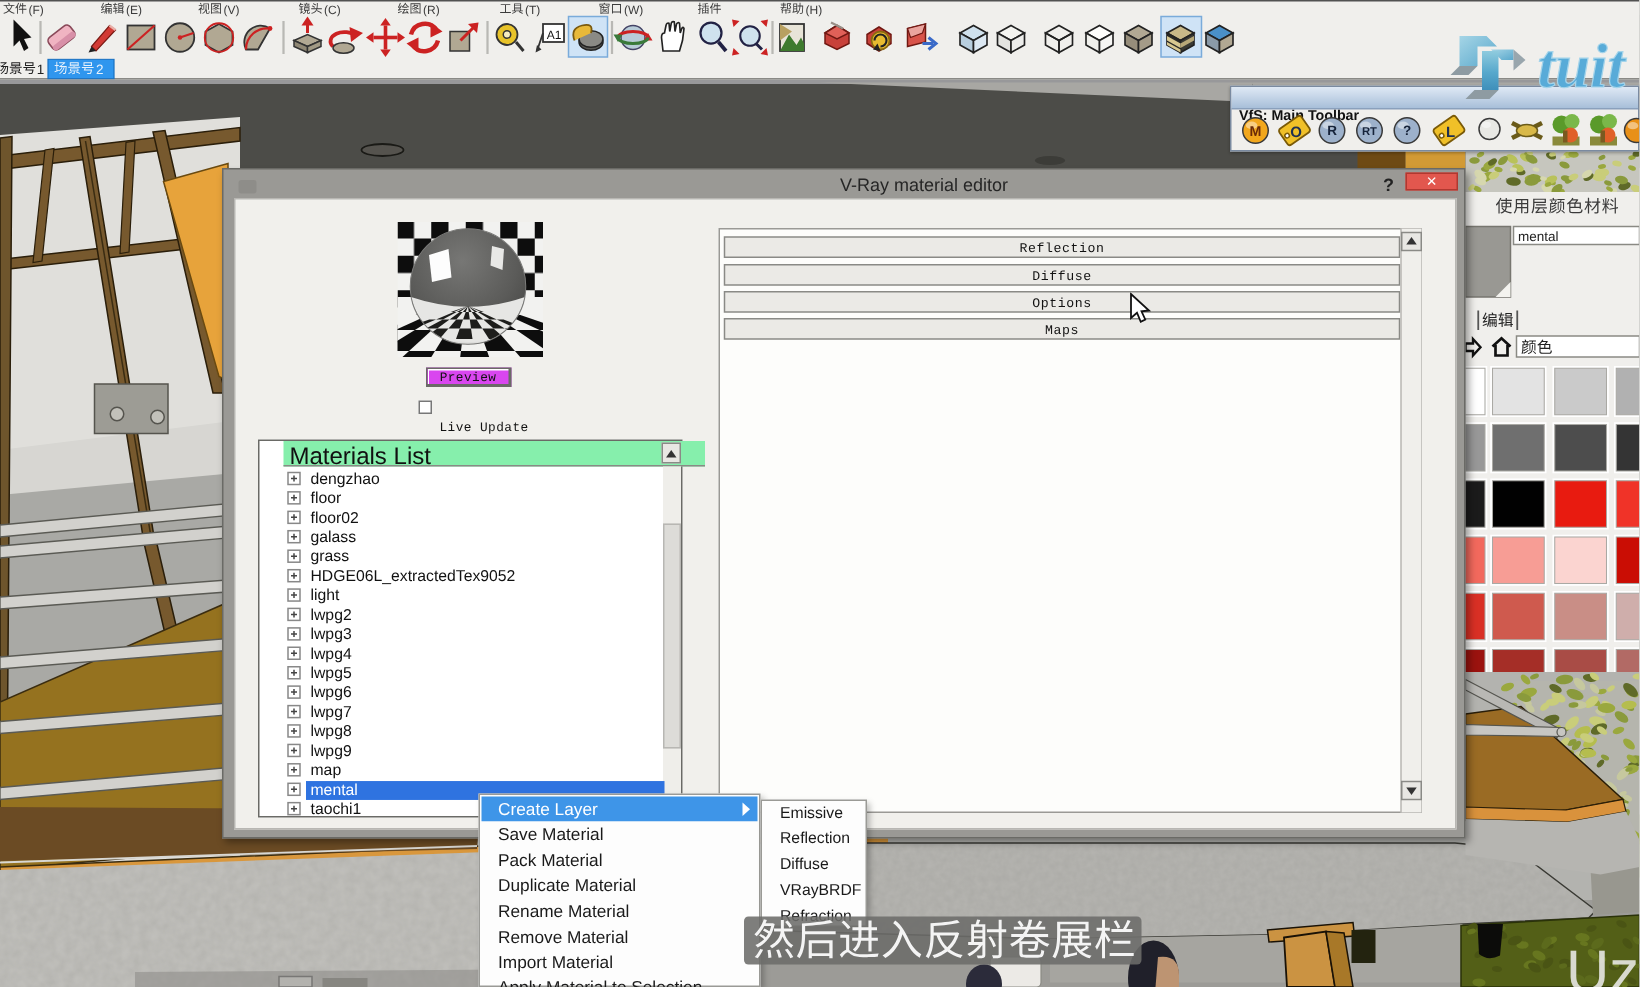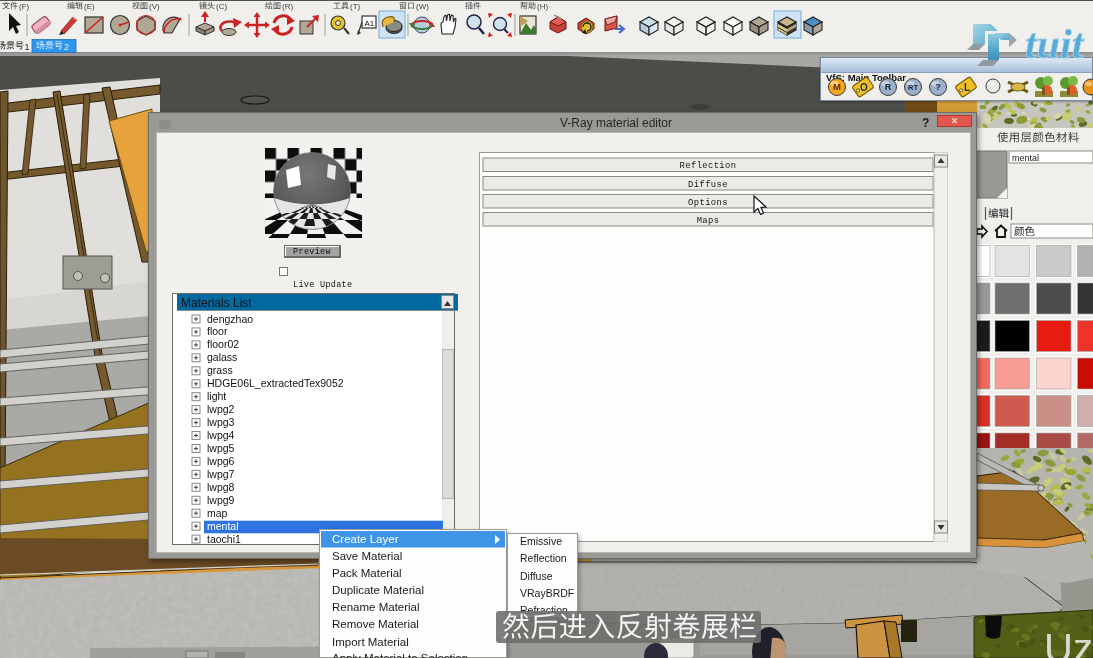--- a/index.html
+++ b/index.html
@@ -841,25 +841,25 @@
         <polygon points="26.5,71.0 34.0,71.0 28.0,78.0 17.0,78.0" fill="#1d1d1b"></polygon>
         <polygon points="41.5,71.0 49.0,71.0 50.0,78.0 39.0,78.0" fill="#1d1d1b"></polygon>
         <polygon points="56.5,71.0 64.0,71.0 72.0,78.0 61.0,78.0" fill="#1d1d1b"></polygon>
         <polygon points="71.5,71.0 79.0,71.0 94.0,78.0 83.0,78.0" fill="#1d1d1b"></polygon>
         <path d="M 5 71 Q 47 89 89 71 L 89 84 L 5 84 Z" fill="#dededc"></path>
       </g>
       <polygon points="21,22 34,18 36,37 23,40" fill="#fdfdfd"></polygon>
       <polygon points="63,16 71,18 70,32 62,29" fill="#efefed" opacity="0.95"></polygon>
       <circle cx="47" cy="43" r="38.5" fill="none" stroke="#7a7a78" stroke-width="0.7"></circle>
     </svg>
-    <div class="abs" style="left:284px;top:245px;width:57px;height:13px;background:#a3a3a3;border:1px solid #6a6a66;border-right-width:2px;border-bottom-width:2px;box-shadow:inset 1px 1px 0 #fff;font:8.5px 'Liberation Mono';letter-spacing:0.3px;text-align:center;line-height:12px;color:#111">Preview</div>
+    <div class="abs" style="left:284px;top:245px;width:57px;height:13px;background:#d946ef;border:1px solid #6a6a66;border-right-width:2px;border-bottom-width:2px;box-shadow:inset 1px 1px 0 #fff;font:8.5px 'Liberation Mono';letter-spacing:0.3px;text-align:center;line-height:12px;color:#111">Preview</div>
     <div class="abs" style="left:279px;top:267px;width:9px;height:9px;background:#fff;border:1px solid #777"></div>
     <div class="abs" style="left:293px;top:280px;font:8.5px 'Liberation Mono';letter-spacing:0.3px;color:#111">Live Update</div>
     <div class="abs" style="left:172px;top:293px;width:283px;height:252px;background:#fff;border:1px solid #6a6a66">
-<div class="abs" style="left:4px;top:0;width:281px;height:17px;background:#0369a1;border-bottom:1px solid #8a8a86;font-size:12px;color:#111;padding:2px 0 0 4px">Materials List</div>
+<div class="abs" style="left:16px;top:0;width:281px;height:17px;background:#86efac;border-bottom:1px solid #8a8a86;font-size:16px;color:#111;padding:2px 0 0 4px">Materials List</div>
 <div class="abs" style="left:268px;top:1px;width:13px;height:14px;background:#e8e7e3;border:1px solid #8a8a86"><svg width="11" height="12">
           <polygon points="5.5,3 9,8 2,8" fill="#333"></polygon>
         </svg></div>
 <div class="abs" style="left:269px;top:17px;width:12px;height:233px;background:#efeeea"></div>
 <div class="abs" style="left:269px;top:55px;width:12px;height:150px;background:#dddcd8;border:1px solid #b8b7b3"></div>
 </div>
     <svg class="abs" style="left:173px;top:311px" width="280" height="234" viewBox="0 0 280 234">
       <rect x="19" y="4.0" width="8" height="8" fill="#fff" stroke="#888" stroke-width="1"></rect>
       <line x1="21" y1="8.0" x2="25" y2="8.0" stroke="#444" stroke-width="1"></line>
       <line x1="23" y1="6.0" x2="23" y2="10.0" stroke="#444" stroke-width="1"></line>

